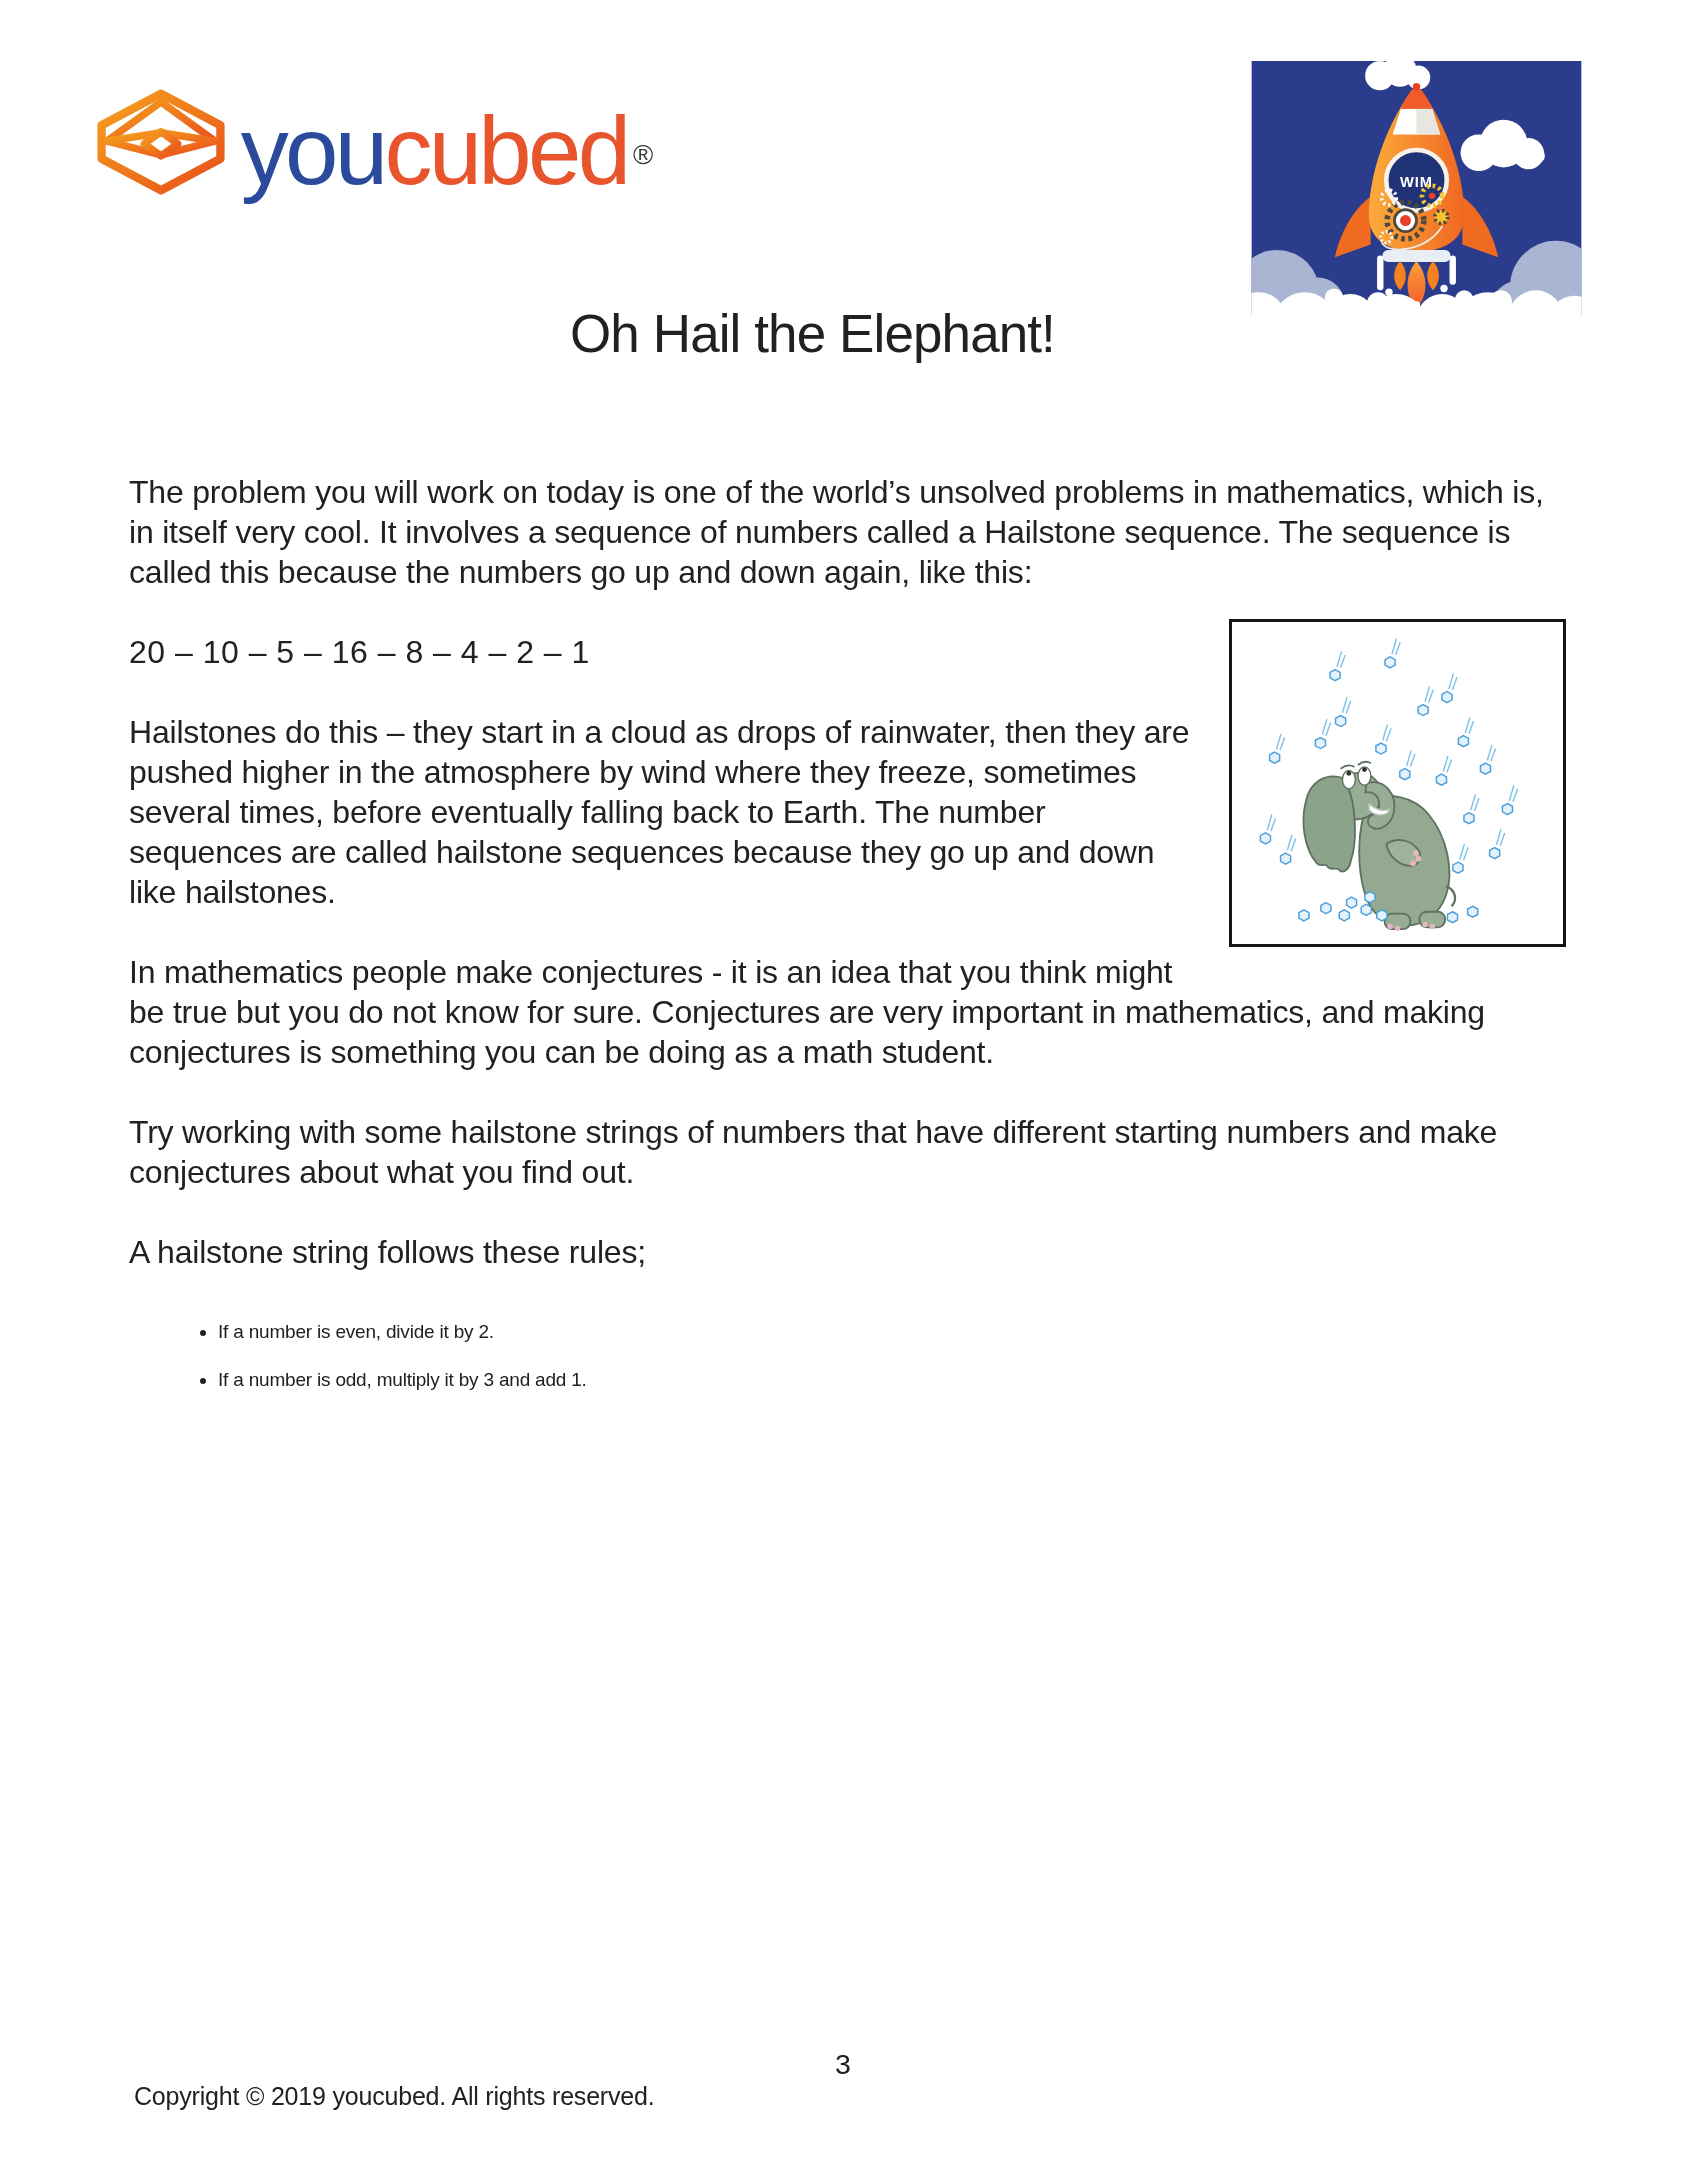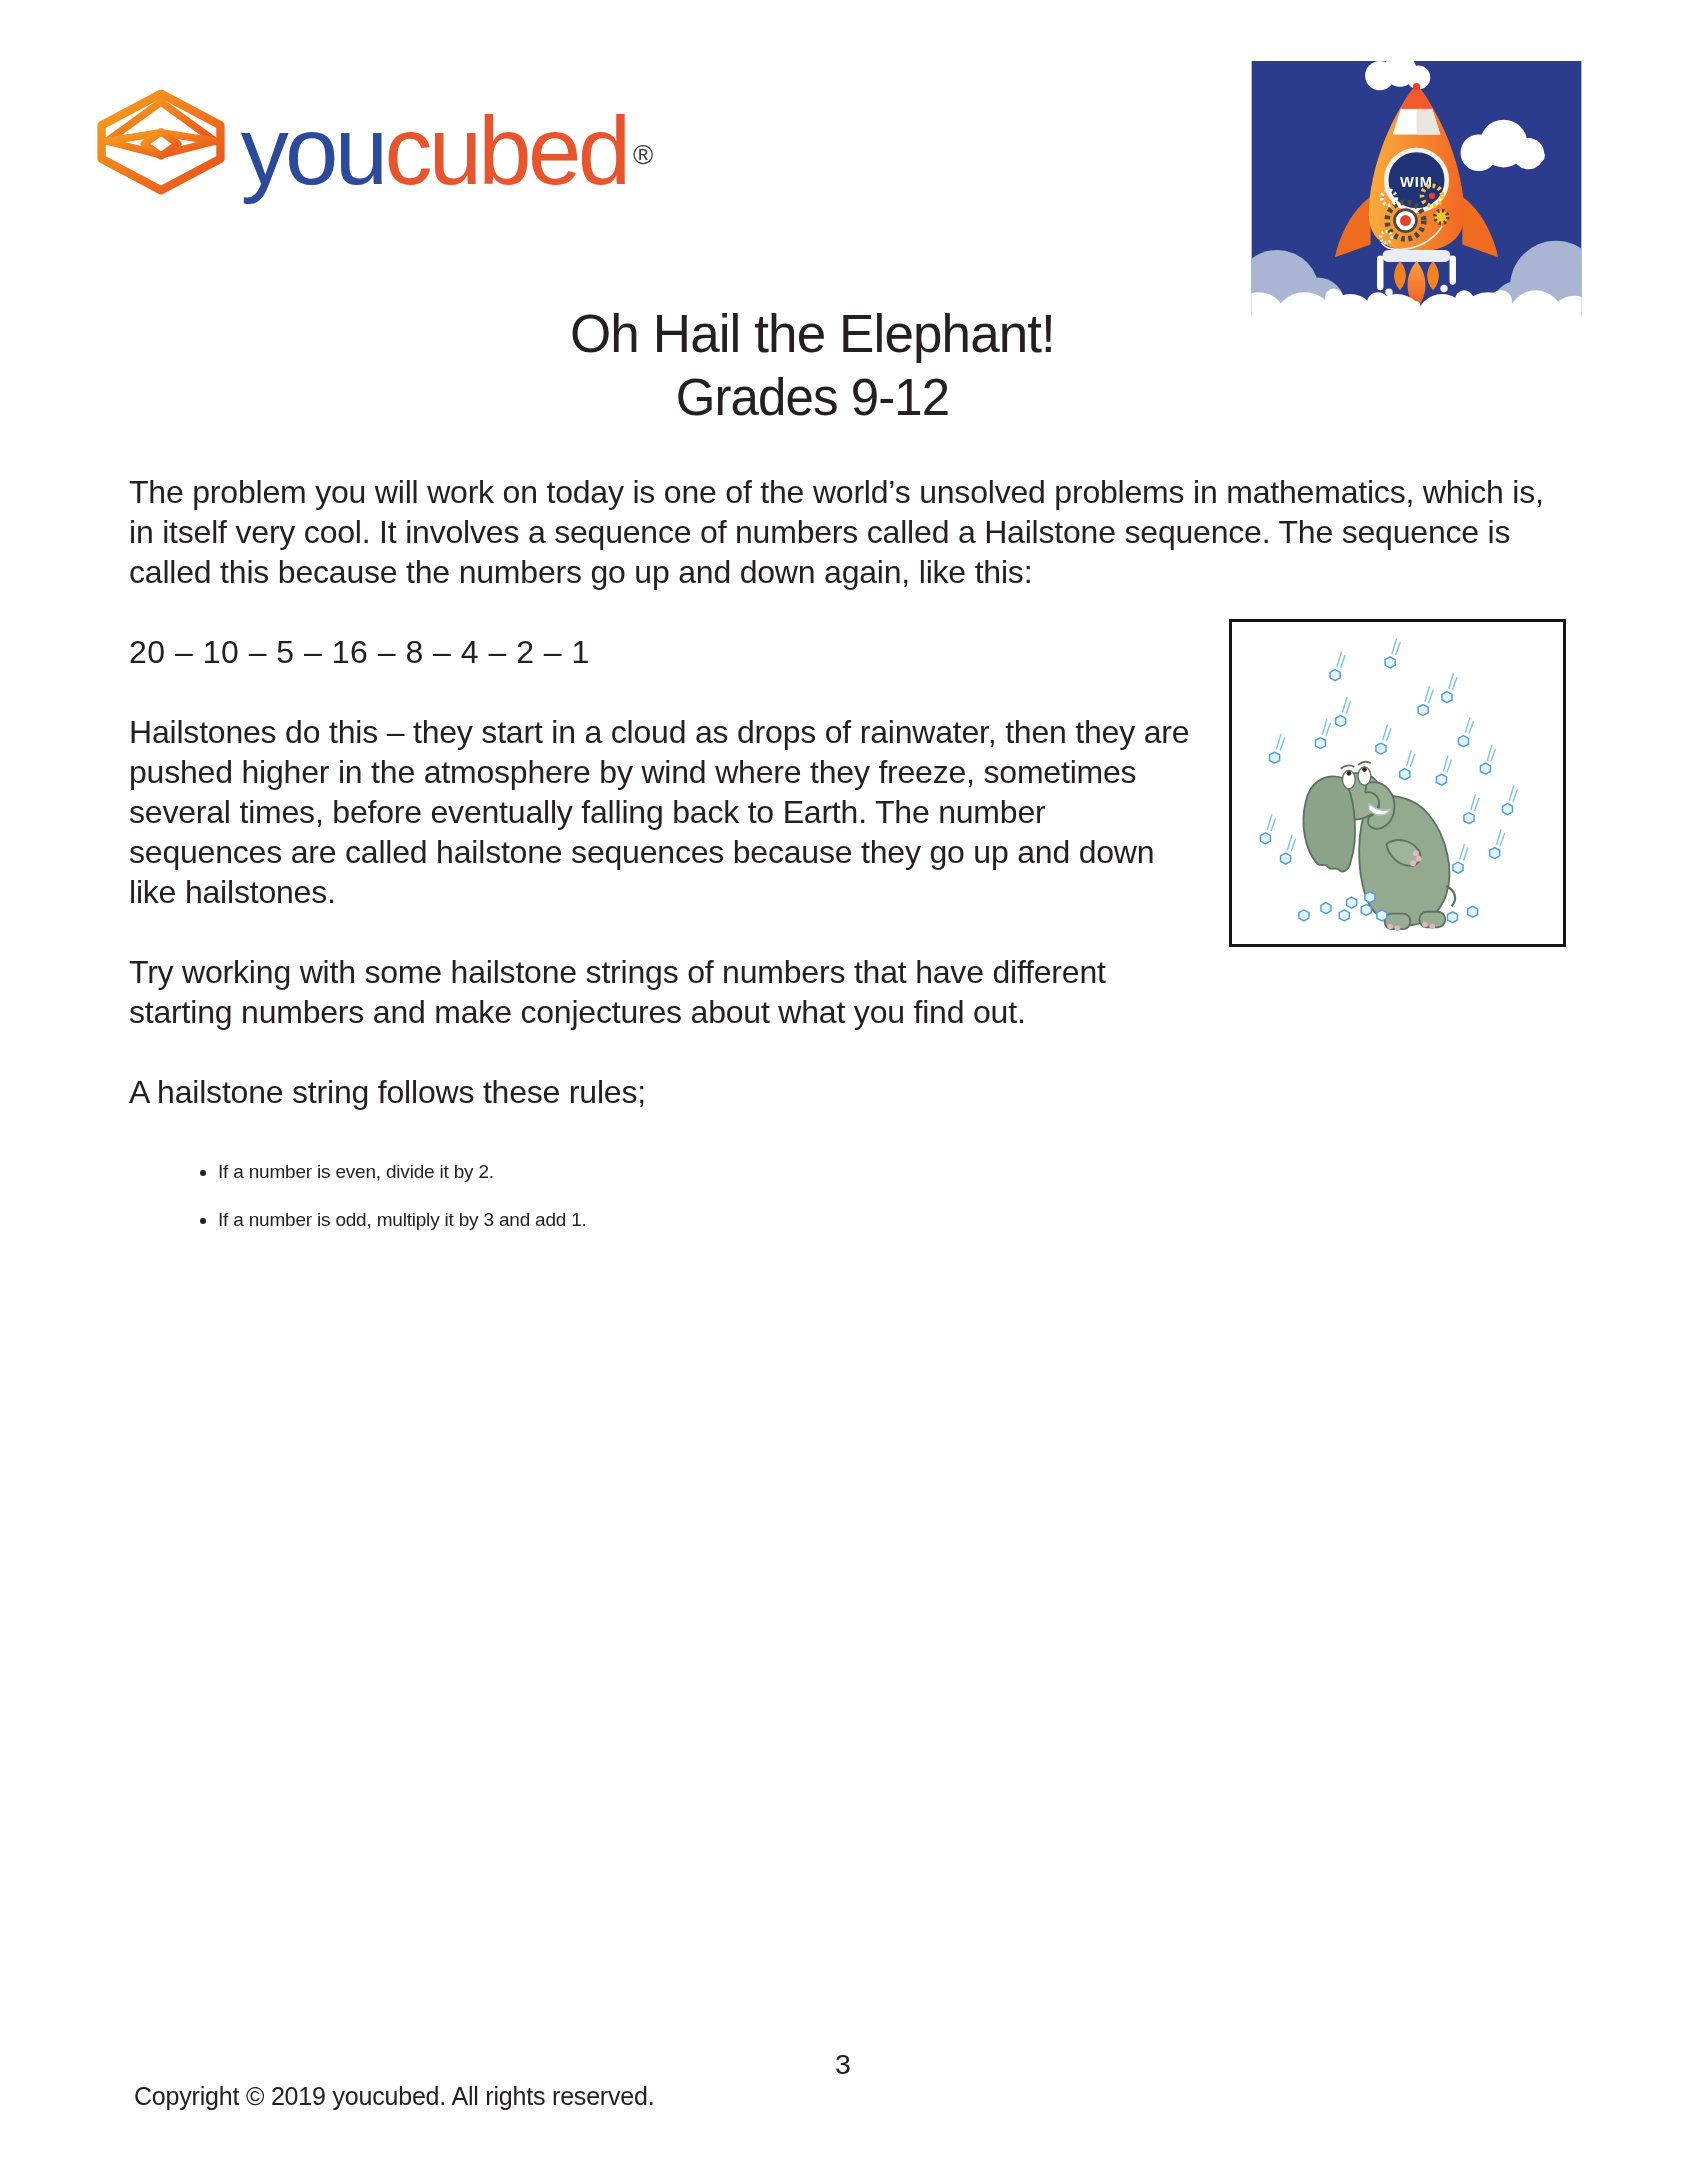--- a/index.html
+++ b/index.html
@@ -149,21 +149,20 @@
           <circle cx="232" cy="260" r="10"></circle>
           <circle cx="90" cy="258" r="10"></circle>
           <circle cx="272" cy="262" r="12"></circle>
       </g>
     </g>
   </svg>
 </div>
 
 <div class="title-block">
   <h1>Oh Hail the Elephant!</h1>
-  <h2>Grades 9-12</h2>
 </div>
 
 <div class="content">
   <p>The problem you will work on today is one of the world’s unsolved problems in mathematics, which is, in itself very cool. It involves a sequence of numbers called a Hailstone sequence. The sequence is called this because the numbers go up and down again, like this:</p>
 
   <figure class="elephant-figure">
     <svg width="330" height="320" viewBox="0 0 359 349" aria-hidden="true">
       <defs>
         <g id="hailstone">
           <polygon points="0,-6 5.5,-3 5.5,3 0,6 -5.5,3 -5.5,-3" fill="#e3f2fc" stroke="#4d9fd8" stroke-width="1.6"></polygon>
@@ -229,20 +228,21 @@
           <use href="#stone" x="150" y="300"></use>
         <use href="#stone" x="163" y="320"></use>
           <use href="#stone" x="240" y="322"></use>
           <use href="#stone" x="262" y="316"></use>
       </g>
     </svg>
   </figure>
 
   <p class="sequence">20 – 10 – 5 – 16 – 8 – 4 – 2 – 1</p>
   <p>Hailstones do this – they start in a cloud as drops of rainwater, then they are pushed higher in the atmosphere by wind where they freeze, sometimes several times, before eventually falling back to Earth. The number sequences are called hailstone sequences because they go up and down like hailstones.</p>
+  <p>In mathematics people make conjectures -  it is an idea that you think might be true but you do not know for sure. Conjectures are very important in mathematics, and making conjectures is something you can be doing as a math student.</p>
   <p>Try working with some hailstone strings of numbers that have different starting numbers and make conjectures about what you find out.</p>
   <p>A hailstone string follows these rules;</p>
   <ul>
     <li>If a number is even, divide it by 2.</li>
     <li>If a number is odd, multiply it by 3 and add 1.</li>
   </ul>
 </div>
 
 <div class="page-number">3</div>
 <div class="copyright">Copyright © 2019 youcubed. All rights reserved.</div>

